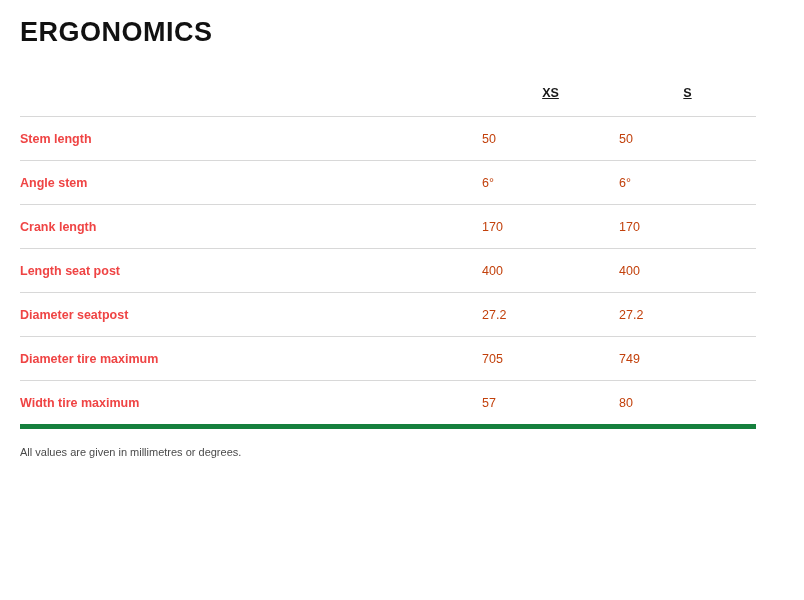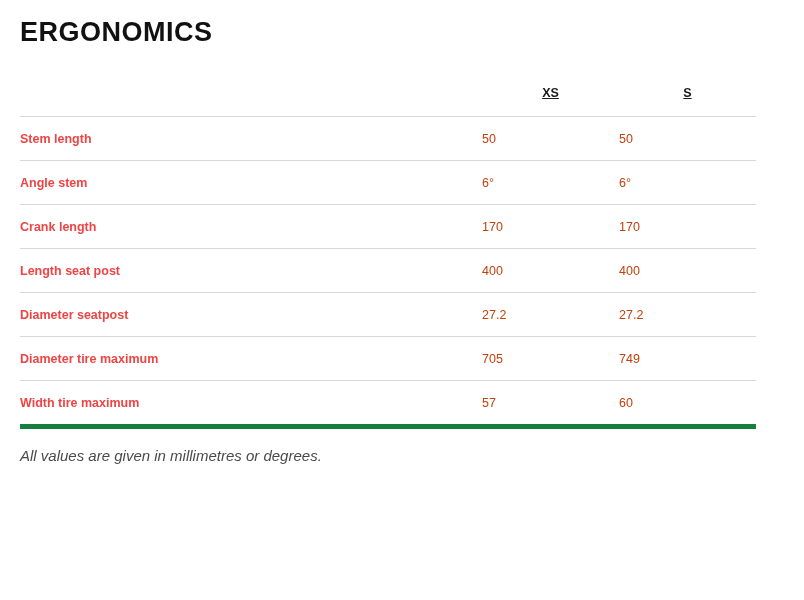--- a/index.html
+++ b/index.html
@@ -59,25 +59,24 @@
     color: #c2410c;
   }
   .spec-table tbody td.row-label {
     font-weight: bold;
     color: #ef4444;
   }
   .spec-table tbody tr:last-child td {
     border-bottom: 5px solid #15803d;
   }
   .footnote {
-    font-size: 15px;
+    font-size: 11px;
     color: #4a4a4a;
     margin-top: 16px;
     line-height: 1.4;
-    font-style: italic;
   }
 </style>
 </head>
 <body>
 
 <div class="page">
 
   <h1 class="page-title">ERGONOMICS</h1>
 
   <table class="spec-table">
@@ -120,20 +119,20 @@
         <td>27.2</td>
       </tr>
       <tr>
         <td class="row-label">Diameter tire maximum</td>
         <td>705</td>
         <td>749</td>
       </tr>
       <tr>
         <td class="row-label">Width tire maximum</td>
         <td>57</td>
-        <td>60</td>
+        <td>80</td>
       </tr>
     </tbody>
   </table>
 
   <div class="footnote">All values are given in millimetres or degrees.</div>
 
 </div>
 
 </body></html>

